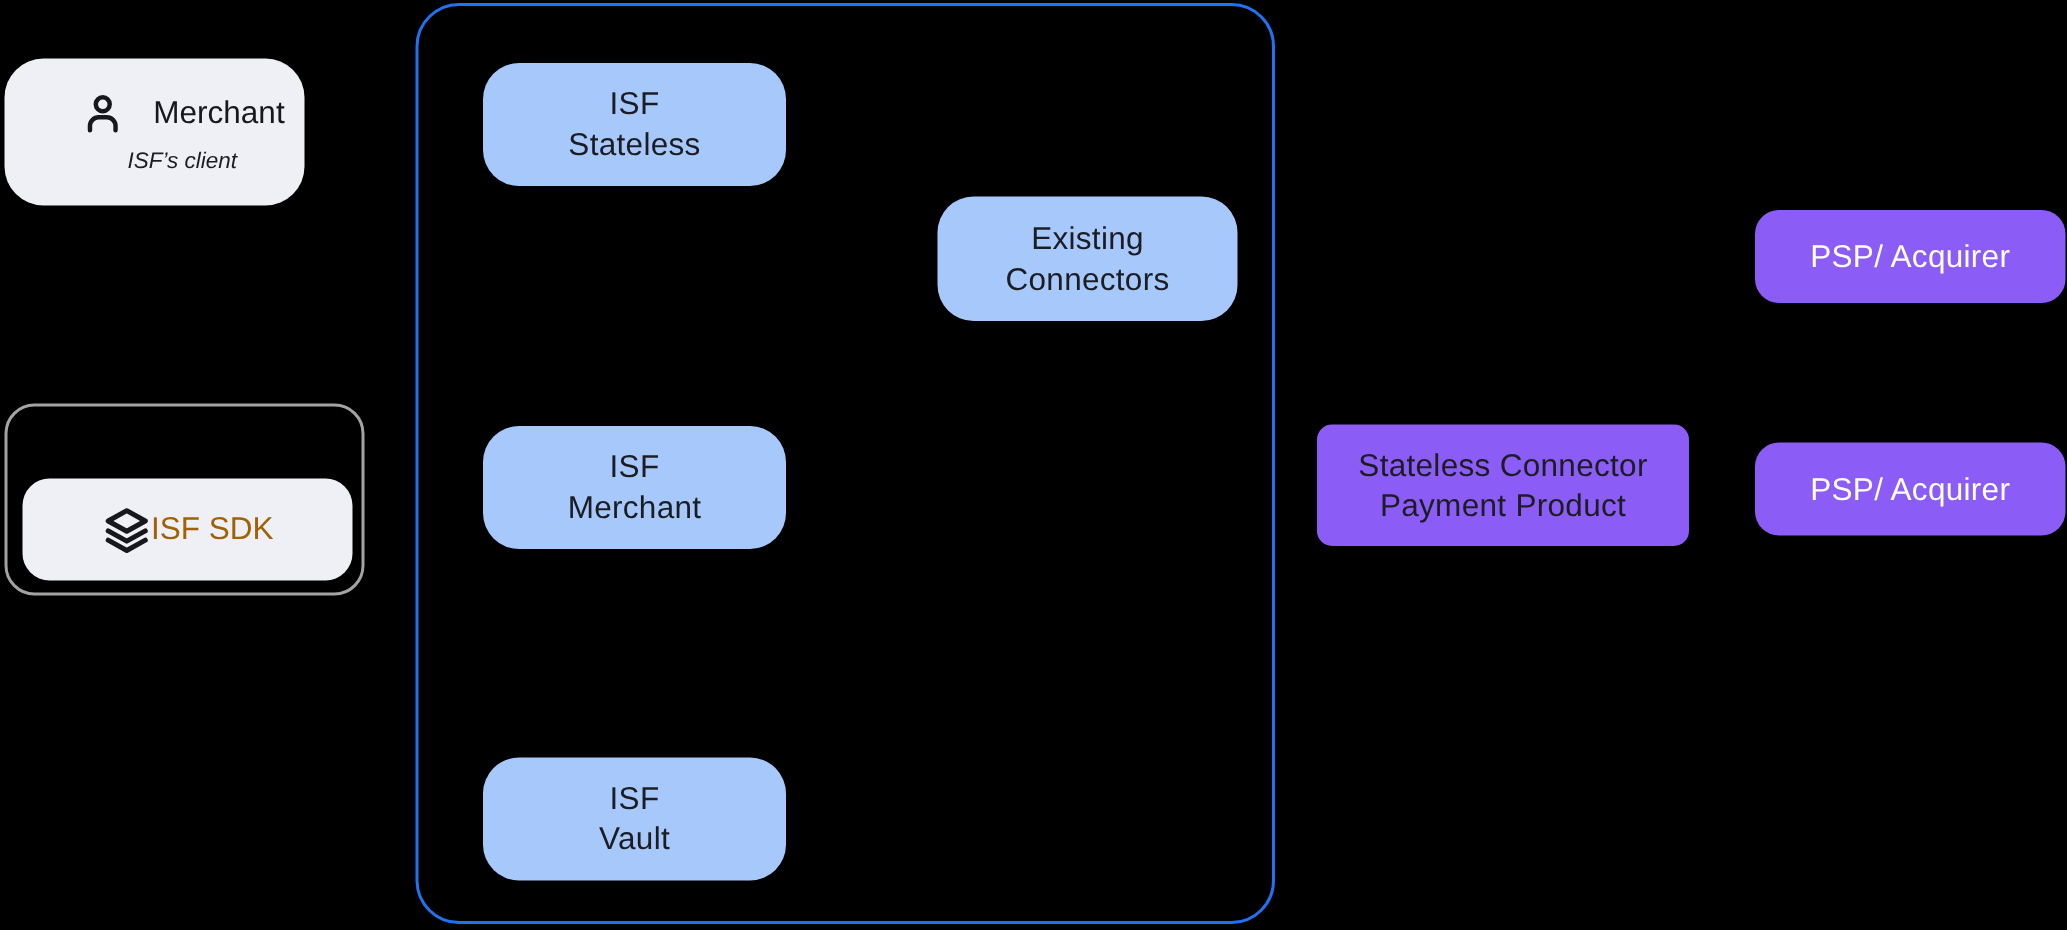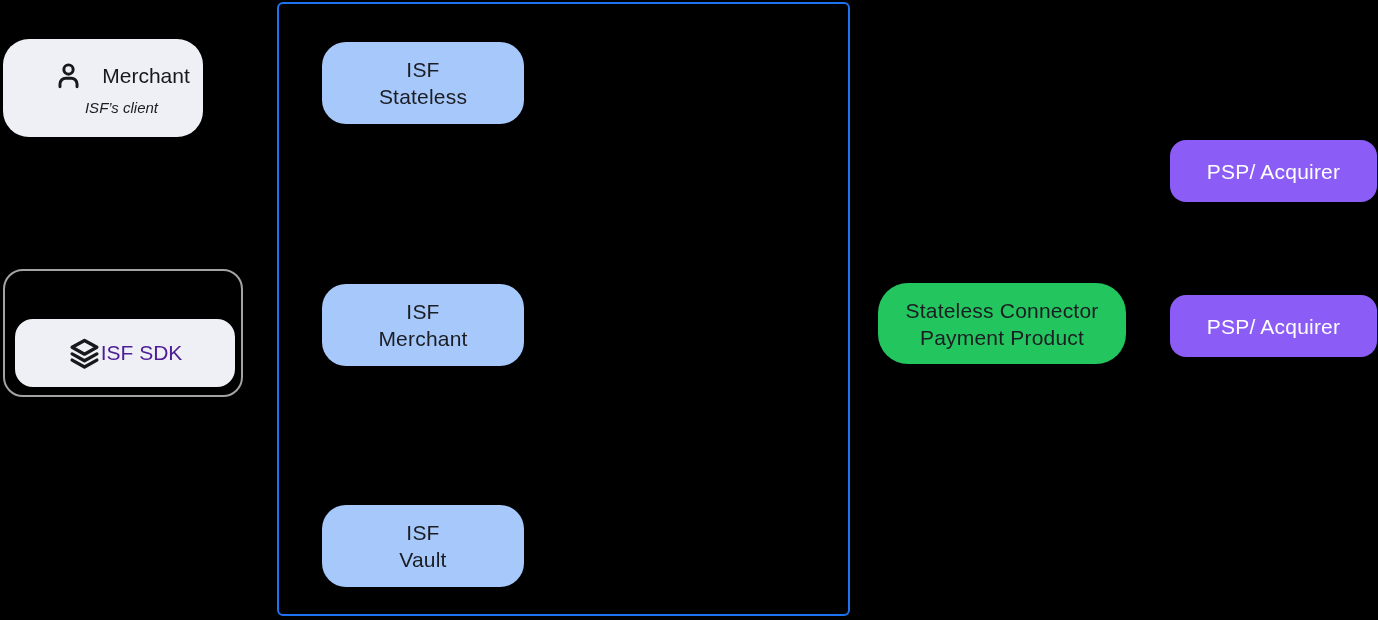--- a/index.html
+++ b/index.html
@@ -17,43 +17,43 @@
     box-sizing:border-box;
     color:#1b1d22;
     text-align:center;
   }
   .node{
     border-radius:24px;
     font-size:21px;line-height:27px;
     letter-spacing:.2px;
   }
   .blue-node{background:#a6c8fb;}
-  .yellow-node{background:#22c55e;border-radius:30px;font-weight:500;align-items:center;}
+  .yellow-node{background:#8b5cf6;border-radius:10px;font-weight:500;align-items:center;}
   .psp-node{background:#8b5cf6;color:#ffffff;border-radius:16px;font-weight:500;}
   .merchant-card{
     left:3px;top:39px;width:200px;height:98px;
     background:#eef0f5;border-radius:26px;gap:7px;padding-left:37px;
   }
   .merchant-row{display:flex;align-items:center;gap:18px;}
   .merchant-title{font-size:21px;font-weight:500;color:#17181c;}
   .merchant-subtitle{font-size:15px;font-style:italic;color:#1b1d22;}
   .sdk-outer{
     position:absolute;left:3px;top:269px;width:240px;height:128px;
     border:2px solid #a3a3a3;border-radius:20px;box-sizing:border-box;
     background:transparent;
   }
   .sdk-inner{
     left:10px;top:48px;width:220px;height:68px;
     background:#eef0f5;border-radius:18px;
     flex-direction:row;
-    font-size:21px;font-weight:500;color:#4c1d95;
+    font-size:21px;font-weight:500;color:#a16207;
   }
   .isf-container{
     position:absolute;left:277px;top:2px;width:573px;height:614px;
-    border:2.5px solid #1e73f0;border-radius:6px;box-sizing:border-box;
+    border:2.5px solid #1e73f0;border-radius:29px;box-sizing:border-box;
     background:transparent;
   }
   .icon{display:inline-flex;align-items:center;justify-content:center;}
   .icon svg{display:block;}
 </style>
 </head>
 <body>
 
 <div class="canvas">
 
@@ -81,20 +81,24 @@
       </span>
       <span>ISF SDK</span>
     </div>
   </div>
 
   <div class="isf-container">
     <div class="node blue-node" style="left:43px;top:38px;width:202px;height:82px;">
       <span>ISF</span>
       <span>Stateless</span>
     </div>
+    <div class="node blue-node" style="left:346px;top:127px;width:200px;height:83px;">
+      <span>Existing</span>
+      <span>Connectors</span>
+    </div>
     <div class="node blue-node" style="left:43px;top:280px;width:202px;height:82px;">
       <span>ISF</span>
       <span>Merchant</span>
     </div>
     <div class="node blue-node" style="left:43px;top:501px;width:202px;height:82px;">
       <span>ISF</span>
       <span>Vault</span>
     </div>
   </div>
 

